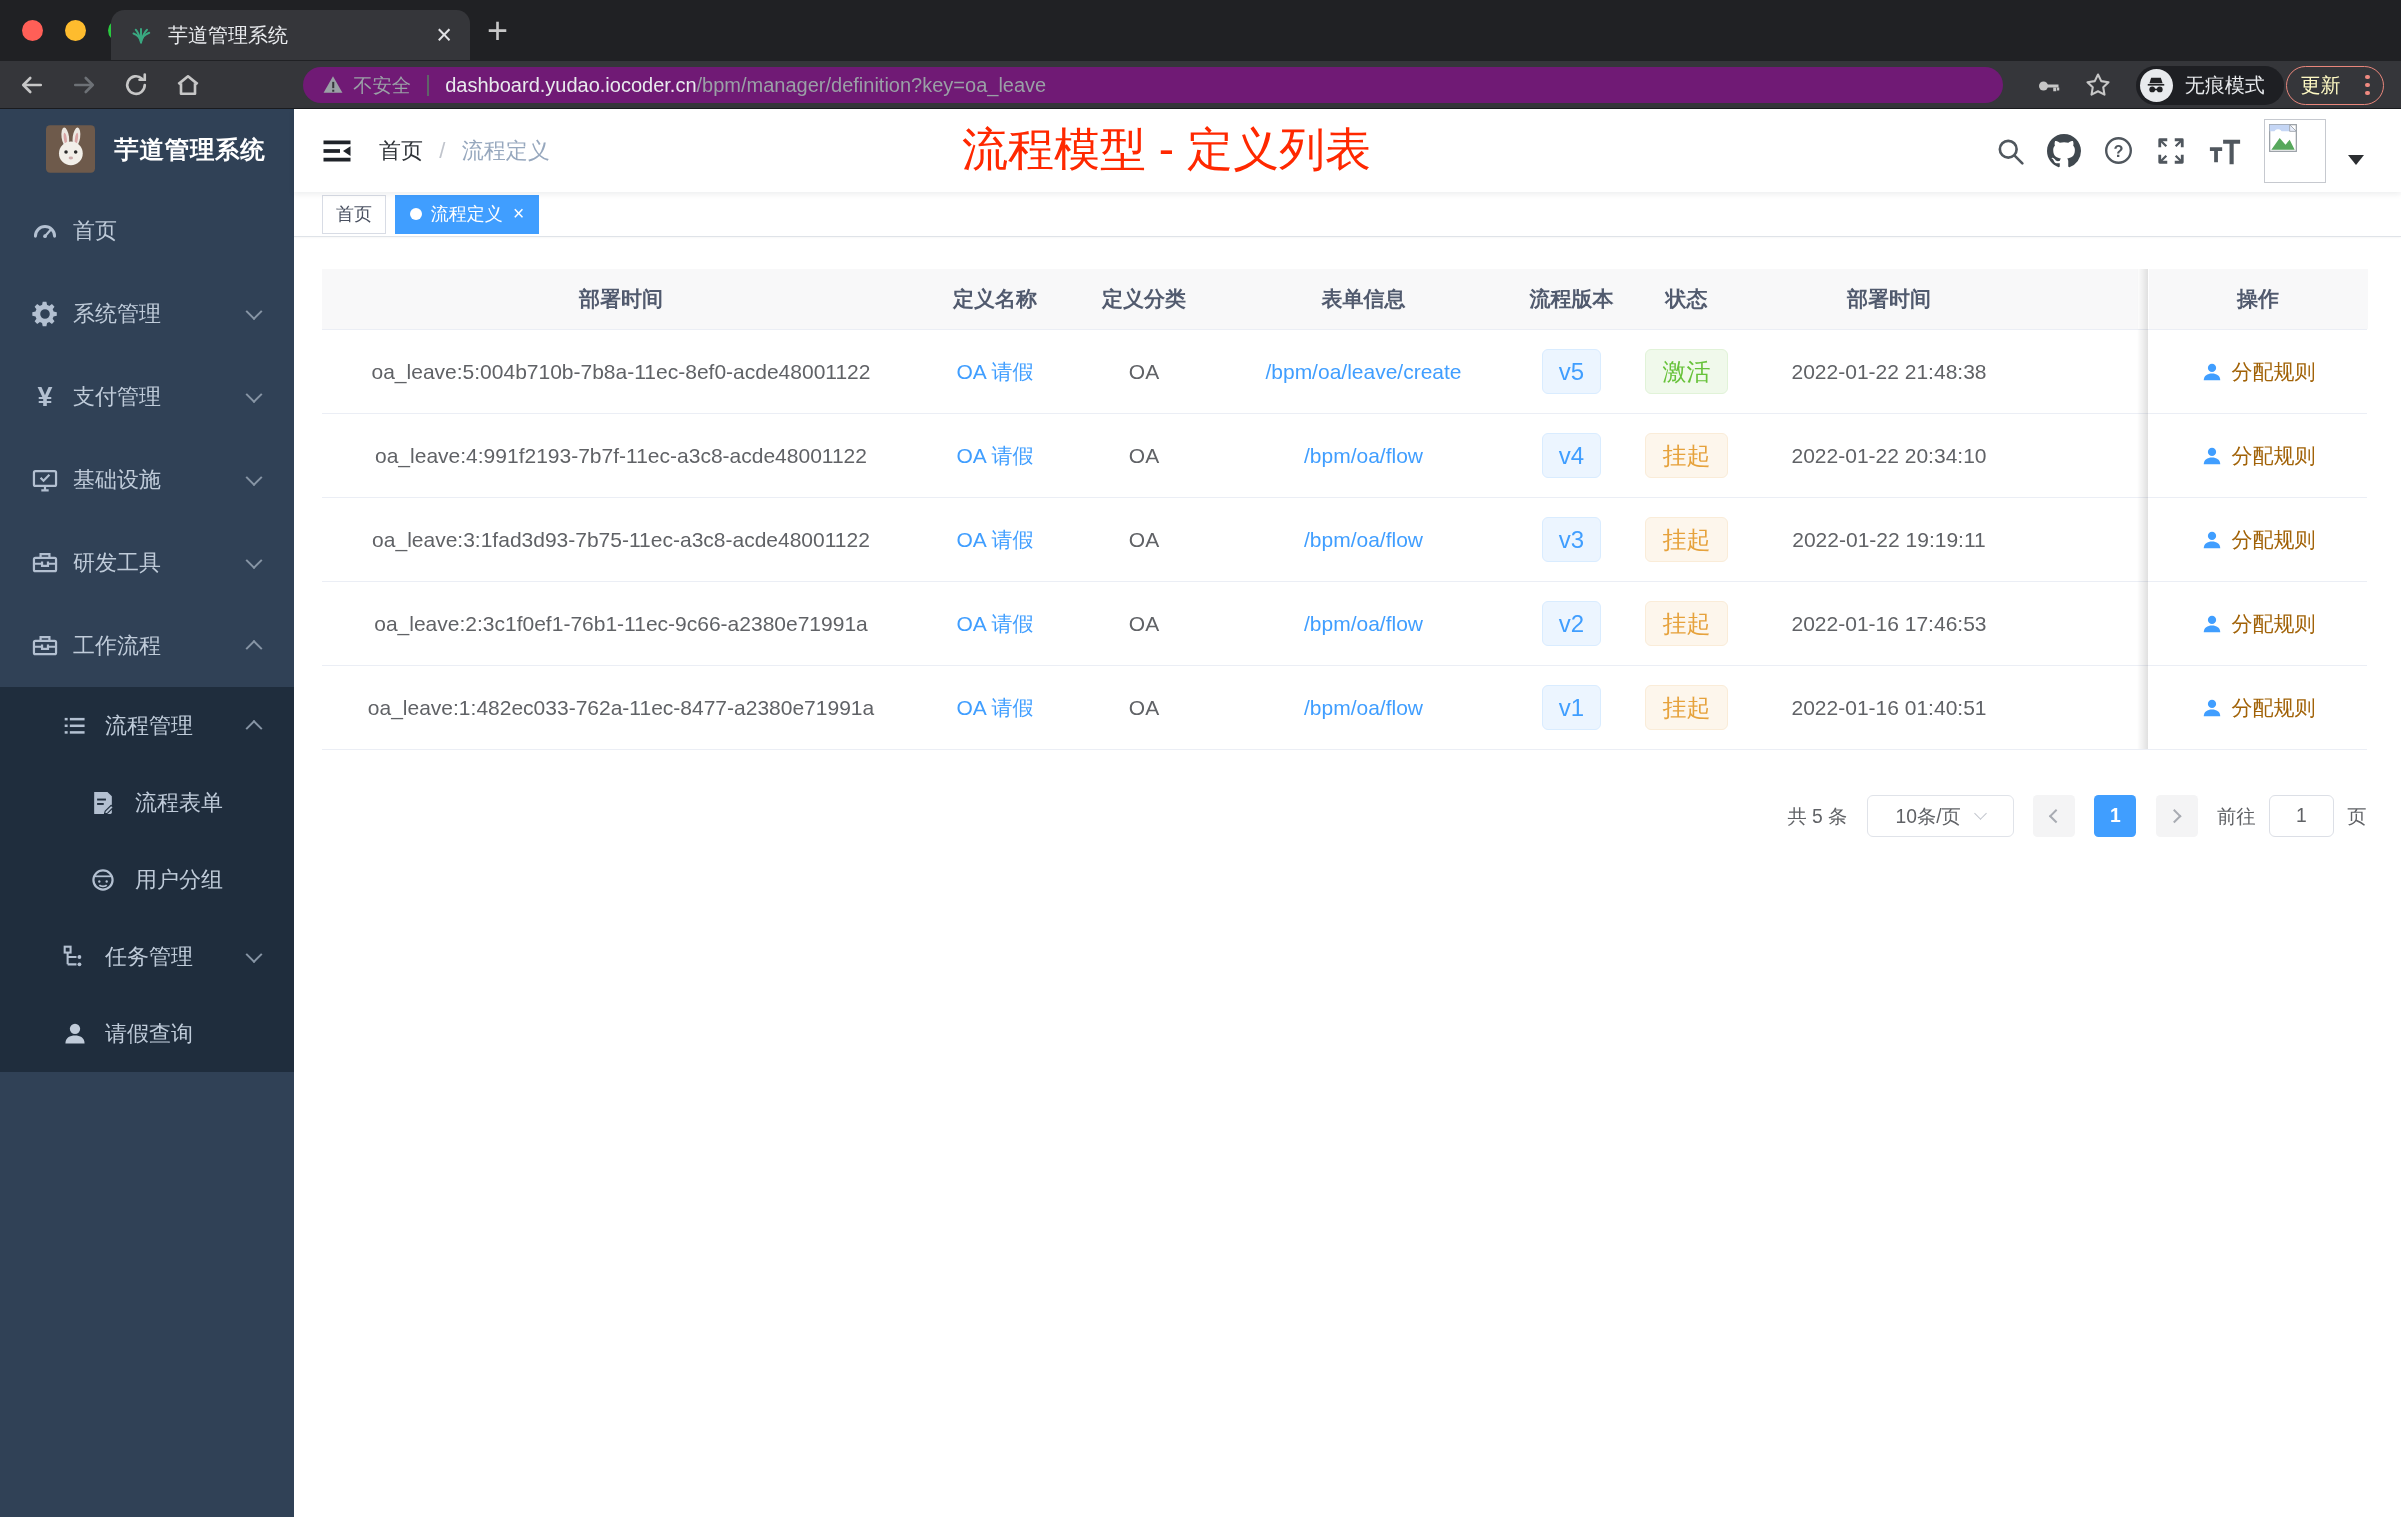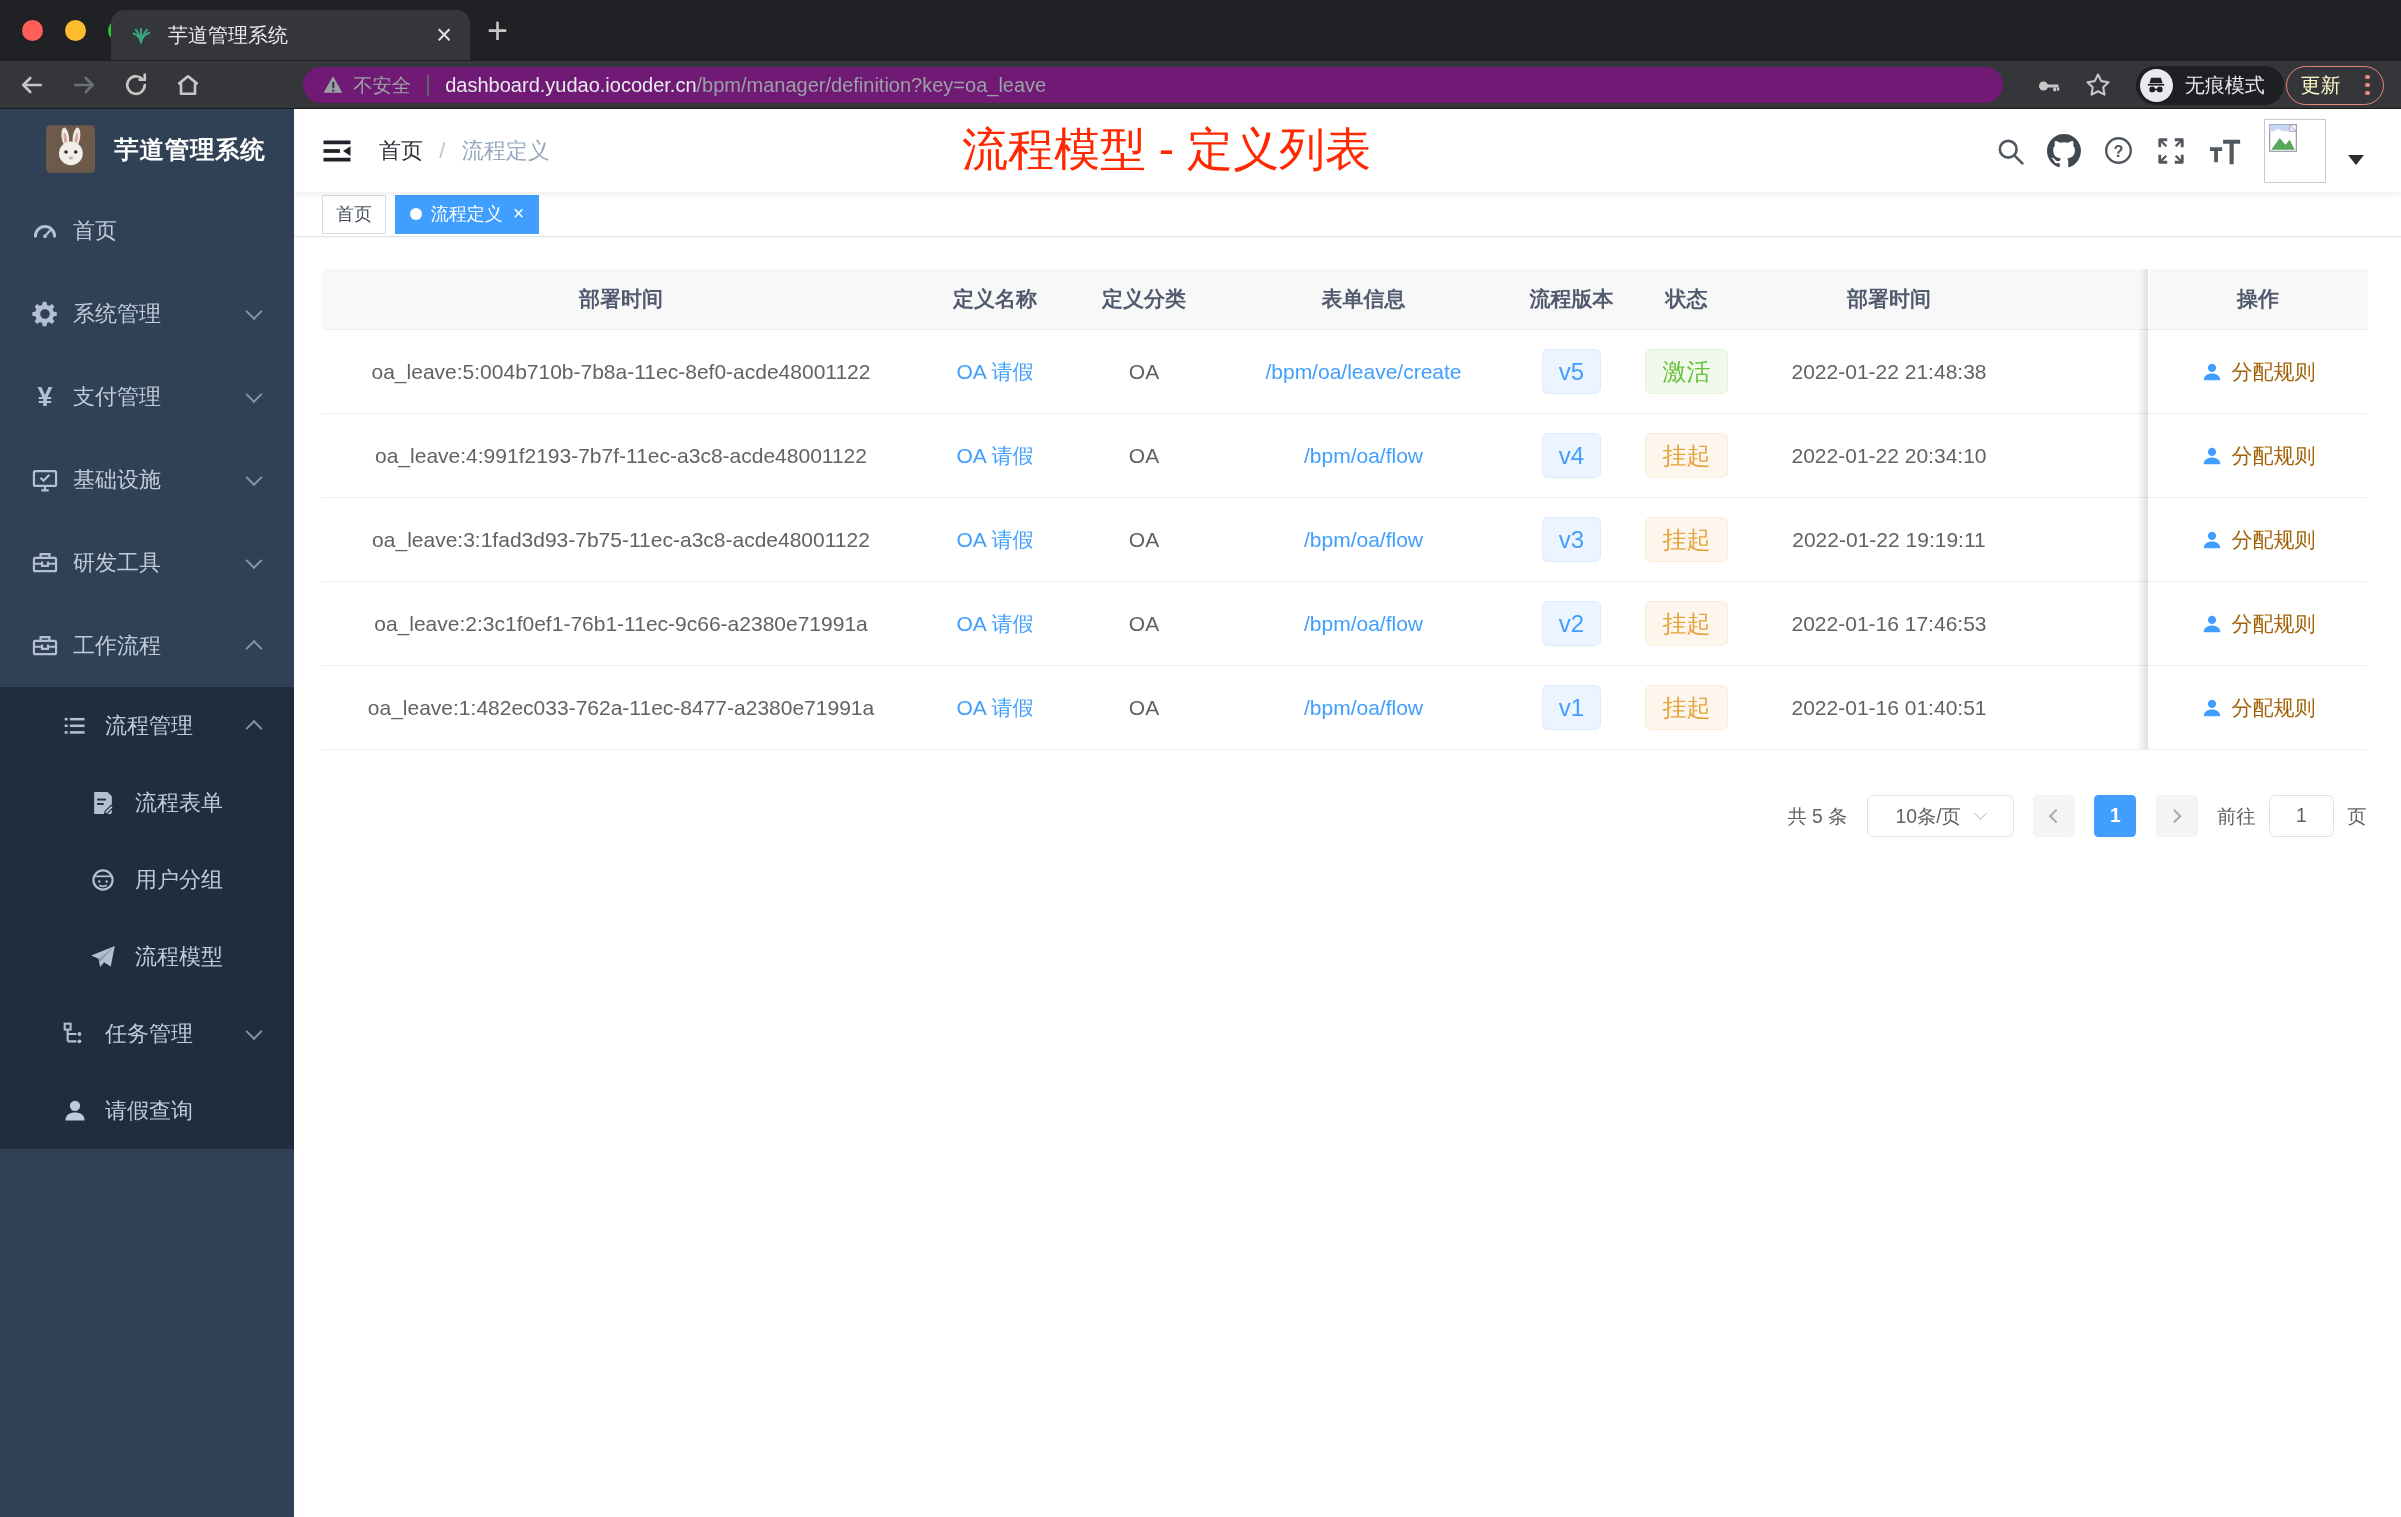--- a/index.html
+++ b/index.html
@@ -271,27 +271,20 @@
         </div>
         <div class="menu-item lv2">
           <svg class="mi-icon" viewBox="0 0 38 38" fill="none" stroke="#b3c0d1" stroke-width="3">
               <circle cx="19" cy="19" r="13"></circle>
               <path d="M7 14h24" stroke-width="2.4"></path>
               <circle cx="14" cy="21" r="1.6" fill="#b3c0d1" stroke="none"></circle>
               <circle cx="24" cy="21" r="1.6" fill="#b3c0d1" stroke="none"></circle>
               <path d="M14 26c2 2 8 2 10 0" stroke-width="2.4"></path>
             </svg>
           <span class="mi-label">用户分组</span>
-        </div>
-        <div class="menu-item lv2">
-          <svg class="mi-icon" viewBox="0 0 38 38" fill="#b3c0d1">
-              <path d="M35 4 3 17l10 4.5L15 33l5.5-7 9 6z"></path>
-              <path d="M13 21.5 35 4 15 26z" fill="#8fa2b8"></path>
-            </svg>
-          <span class="mi-label">流程模型</span>
         </div>
         <div class="menu-item lv1">
           <svg class="mi-icon" viewBox="0 0 38 38" fill="none" stroke="#b3c0d1" stroke-width="2.8">
               <rect x="5" y="5" width="8" height="8"></rect>
               <path d="M9 13v16M9 19h12M9 29h12"></path>
               <circle cx="25" cy="19" r="2.6" fill="#b3c0d1" stroke="none"></circle>
               <circle cx="25" cy="29" r="2.6" fill="#b3c0d1" stroke="none"></circle>
             </svg>
           <span class="mi-label">任务管理</span>
           <span class="chev down"></span>

